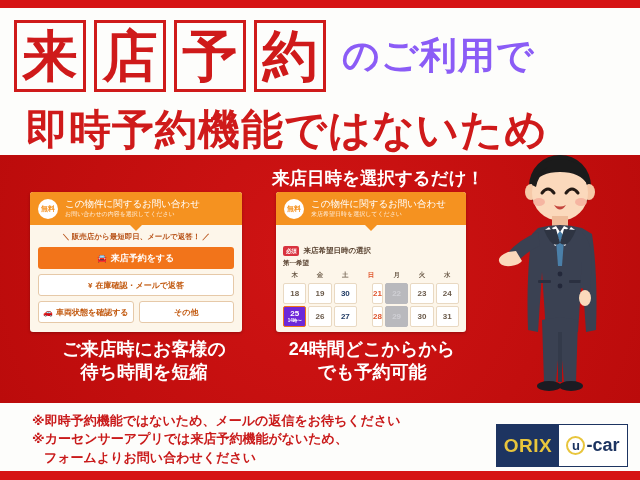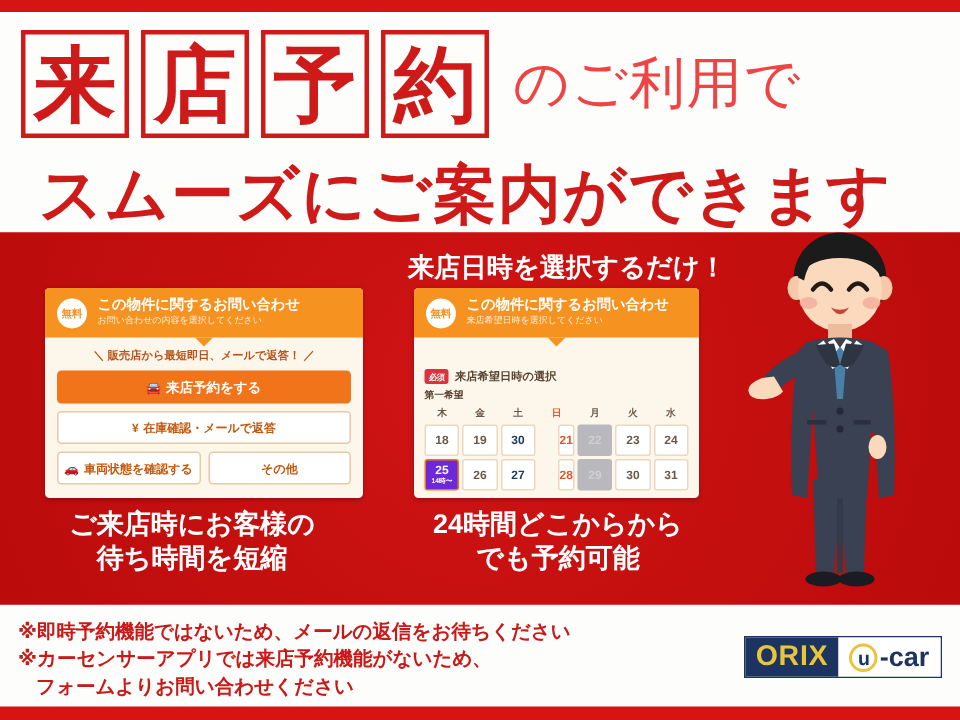--- a/index.html
+++ b/index.html
@@ -19,21 +19,21 @@
   .headline{position:absolute;left:0;top:8px;width:640px;height:147px;}
   .hl-row1{position:absolute;left:14px;top:12px;display:flex;align-items:center;}
   .kanji-box{
     width:72px;height:72px;margin-right:8px;
     border:3px solid #cf1a1a;box-sizing:border-box;
     display:flex;align-items:center;justify-content:center;
     color:#cf1a1a;font-size:55px;font-weight:bold;line-height:1;
     font-family:"DejaVu Sans","Liberation Sans",sans-serif;
   }
   .hl-tail{
-    margin-left:8px;color:#ef4444;font-size:37px;font-weight:normal;
+    margin-left:8px;color:#8b5cf6;font-size:37px;font-weight:bold;
     letter-spacing:1px;white-space:nowrap;
   }
   .hl-row2{
     position:absolute;left:26px;top:94px;width:600px;
     color:#cf1a1a;font-size:42px;font-weight:bold;letter-spacing:1px;
     white-space:nowrap;
   }
 
   
   .band{position:absolute;left:0;top:155px;width:640px;height:248px;background:#c50d0d;
@@ -63,21 +63,21 @@
     content:"";position:absolute;left:50%;bottom:-6px;margin-left:-6px;
     width:0;height:0;border-left:6px solid transparent;border-right:6px solid transparent;
     border-top:6px solid #f59220;
   }
   .free-badge{
     width:20px;height:20px;border-radius:50%;background:#ffffff;color:#f59220;
     font-size:7px;font-weight:bold;display:flex;align-items:center;justify-content:center;
     flex:0 0 auto;
   }
   .mock-bar-txt{margin-left:7px;color:#ffffff;line-height:1.15;}
-  .mock-bar-t1{font-size:9.5px;font-weight:bold;display:block;}
+  .mock-bar-t1{font-size:9.5px;font-weight:normal;display:block;}
   .mock-bar-t2{font-size:6px;display:block;opacity:.85;margin-top:1px;}
 
   
   .lead{
     text-align:center;color:#b8541a;font-size:7.5px;font-weight:bold;
     padding:7px 16px 5px;
   }
   .btn-primary{
     margin:0 8px;height:22px;background:#f2741a;border-radius:3px;color:#ffffff;
     font-size:9px;font-weight:bold;display:flex;align-items:center;justify-content:center;
@@ -113,37 +113,37 @@
   .cal-cell.sun{color:#e0552b;margin-left:13px;}
   .cal-cell.off{background:#b9b9bd;border-color:#b9b9bd;color:#cfcfd4;}
   .cal-cell.sel{background:#6d28d9;border-color:#f2741a;color:#ffffff;}
   .cal-cell .sub{font-size:4.5px;font-weight:bold;margin-top:1px;}
 
   
   .cap{
     position:absolute;color:#ffffff;font-weight:bold;font-size:18px;
     text-align:center;line-height:1.28;white-space:nowrap;
   }
-  .cap-left{left:8px;top:338px;width:240px;}
+  .cap-left{left:24px;top:338px;width:240px;}
   .cap-right{left:262px;top:338px;width:220px;}
 
   
   .person{position:absolute;left:498px;top:152px;width:124px;height:252px;}
   .person svg{display:block;width:124px;height:252px;}
 
   
   .note{
     position:absolute;left:12px;top:412px;width:440px;
     color:#c91a1a;font-size:13px;font-weight:bold;line-height:1.42;
   }
-  .note div{white-space:nowrap;}
+  .note div{white-space:nowrap;margin-left:20px;}
   .note .indent{padding-left:12px;}
 
   
-  .logo{position:absolute;left:496px;top:424px;width:132px;height:28px;display:flex;
+  .logo{position:absolute;left:496px;top:424px;width:132px;height:43px;display:flex;
         border:1px solid #1d3461;box-sizing:border-box;}
   .logo-orix{
     flex:0 0 62px;background:#1d3461;color:#e8c53c;
     font-size:19px;font-weight:bold;letter-spacing:.5px;
     display:flex;align-items:center;justify-content:center;
   }
   .logo-ucar{
     flex:1;background:#ffffff;color:#1d3461;
     font-size:18px;font-weight:bold;
     display:flex;align-items:center;justify-content:center;
@@ -162,21 +162,21 @@
   <div class="rule-top"></div>
 
   <div class="headline">
     <div class="hl-row1">
       <div class="kanji-box">来</div>
       <div class="kanji-box">店</div>
       <div class="kanji-box">予</div>
       <div class="kanji-box">約</div>
       <div class="hl-tail">のご利用で</div>
     </div>
-    <div class="hl-row2">スムーズにご案内ができます</div>
+    <div class="hl-row2">即時予約機能ではないため</div>
   </div>
 
   <div class="band"></div>
 
   <div class="panel-head ph-right">来店日時を選択するだけ！</div>
 
   <div class="mock mock-left">
     <div class="mock-bar">
       <div class="free-badge">無料</div>
       <div class="mock-bar-txt">

